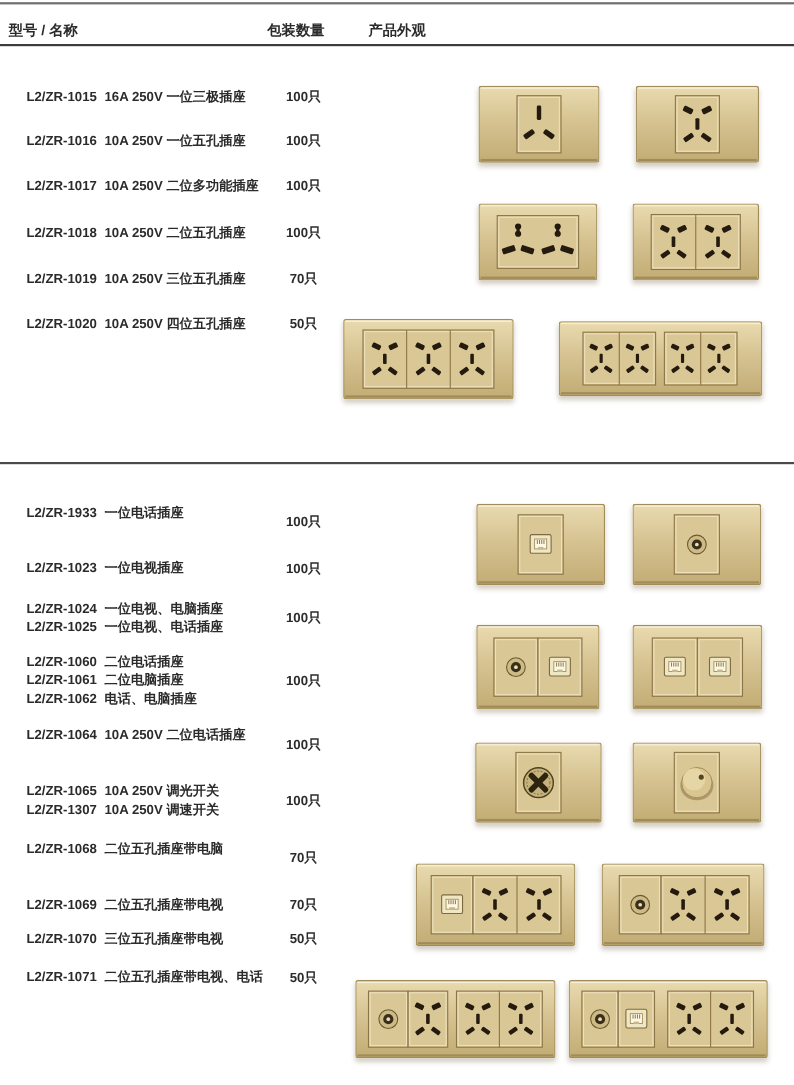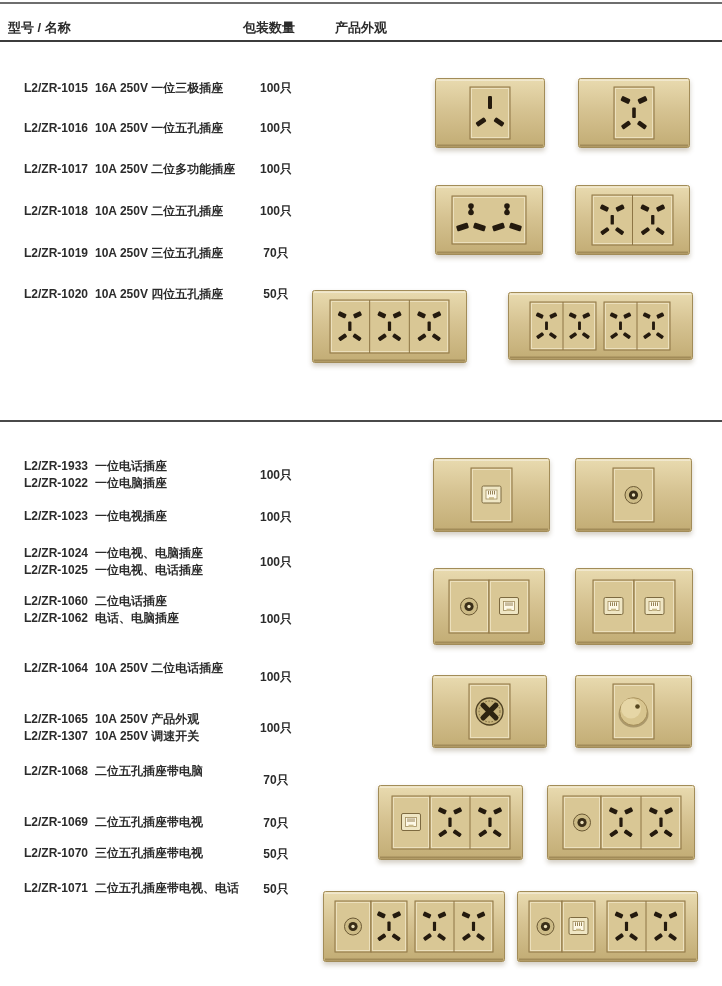--- a/index.html
+++ b/index.html
@@ -63,24 +63,20 @@
   <span class="model">L2/ZR-1020</span>
   <span class="name">10A 250V 四位五孔插座</span>
   <span class="qty">50只</span>
 </div>
 
 <div class="s2g" style="top:458px;height:34px">
   <div class="ln">
     <span class="model">L2/ZR-1933</span>
     <span class="name">一位电话插座</span>
   </div>
-  <div class="ln">
-    <span class="model">L2/ZR-1022</span>
-    <span class="name">一位电脑插座</span>
-  </div>
   <span class="qty">100只</span>
 </div>
 
 <div class="s2g" style="top:508px;height:17px">
   <div class="ln">
     <span class="model">L2/ZR-1023</span>
     <span class="name">一位电视插座</span>
   </div>
   <span class="qty">100只</span>
 </div>
@@ -96,38 +92,42 @@
   </div>
   <span class="qty">100只</span>
 </div>
 
 <div class="s2g" style="top:593px;height:51px">
   <div class="ln">
     <span class="model">L2/ZR-1060</span>
     <span class="name">二位电话插座</span>
   </div>
   <div class="ln">
+    <span class="model">L2/ZR-1061</span>
+    <span class="name">二位电脑插座</span>
+  </div>
+  <div class="ln">
     <span class="model">L2/ZR-1062</span>
     <span class="name">电话、电脑插座</span>
   </div>
   <span class="qty">100只</span>
 </div>
 
 <div class="s2g" style="top:660px;height:34px">
   <div class="ln">
     <span class="model">L2/ZR-1064</span>
     <span class="name">10A 250V 二位电话插座</span>
   </div>
   <span class="qty">100只</span>
 </div>
 
 <div class="s2g" style="top:711px;height:34px">
   <div class="ln">
     <span class="model">L2/ZR-1065</span>
-    <span class="name">10A 250V 产品外观</span>
+    <span class="name">10A 250V 调光开关</span>
   </div>
   <div class="ln">
     <span class="model">L2/ZR-1307</span>
     <span class="name">10A 250V 调速开关</span>
   </div>
   <span class="qty">100只</span>
 </div>
 
 <div class="s2g" style="top:763px;height:34px">
   <div class="ln">

